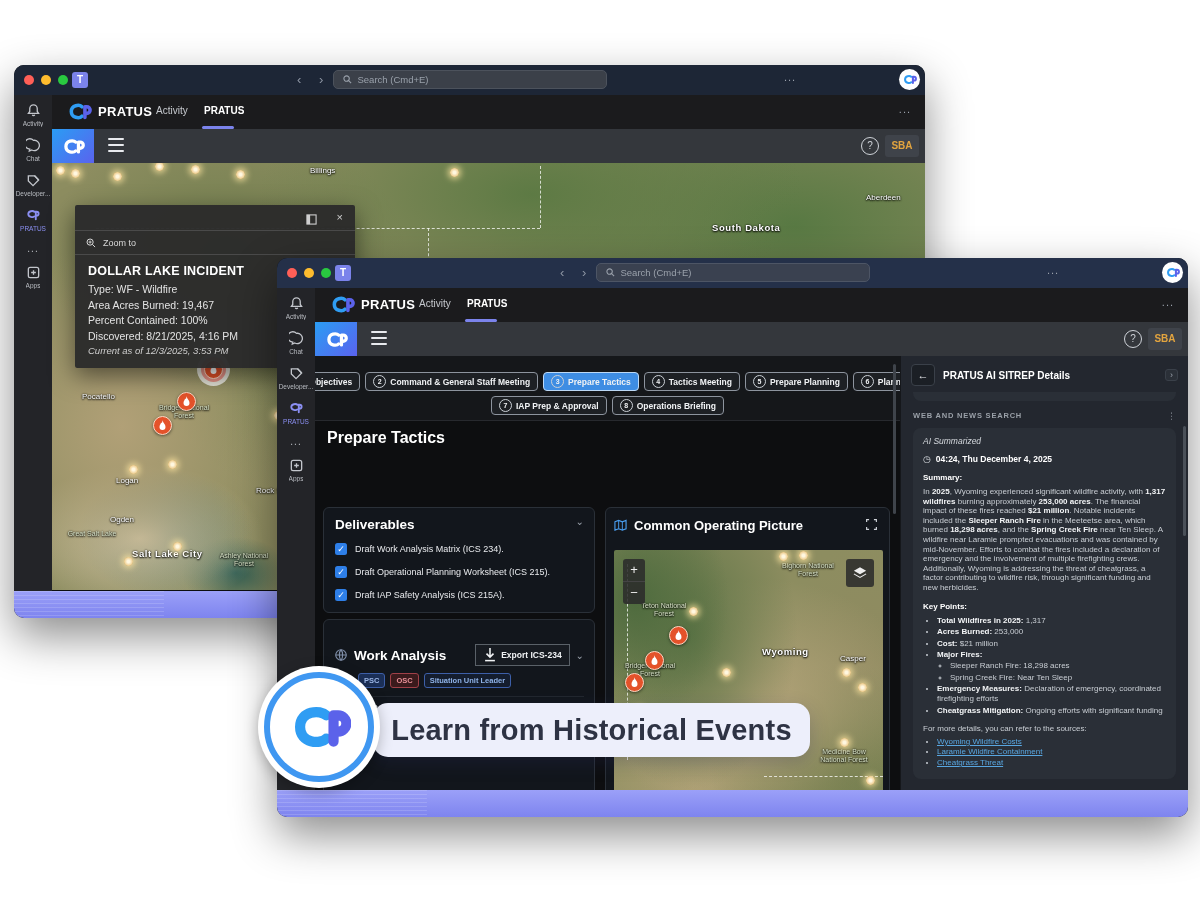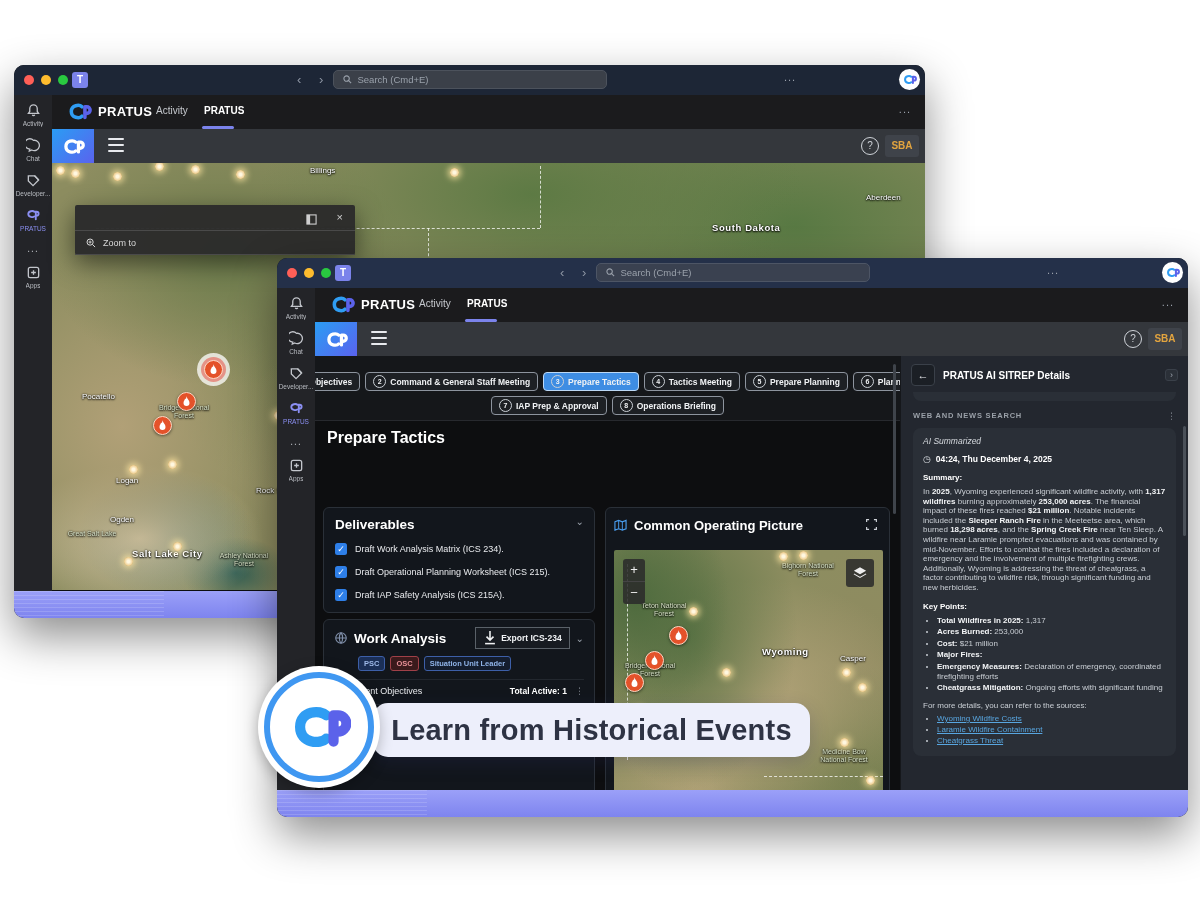--- a/index.html
+++ b/index.html
@@ -93,21 +93,21 @@
   .chip.active{background:#3e8de3;border-color:#bcd8f5;}
   .pagetitle{position:absolute;left:12px;top:73px;color:#fff;font-size:16px;font-weight:bold;}
   .leftcol{position:absolute;left:8px;top:106px;width:272px;bottom:0;}
   .panel{background:#12161c;border:1px solid #2a3038;border-radius:6px;box-sizing:border-box;margin-top:45px;}
   .p-deliv{height:106px;padding:9px 11px;position:relative;}
   .ptitle-l{color:#fff;font-size:13.5px;font-weight:bold;}
   .pchev{position:absolute;right:10px;top:8px;color:#9aa1ab;font-size:10px;}
   .ditem{display:flex;align-items:center;gap:8px;margin-top:11px;}
   .cbox{width:12px;height:12px;background:#2e7fe8;border-radius:2.5px;color:#fff;font-size:9px;line-height:12px;text-align:center;flex:0 0 auto;}
   .dtext{color:#e8eaed;font-size:9px;}
-  .p-work{height:126px;margin-top:6px;padding:7px 10px;position:relative;}
+  .p-work{height:126px;margin-top:6px;padding:24px 10px;position:relative;}
   .wa-head{display:flex;align-items:center;gap:6px;}
   .wa-head svg{width:14px;height:14px;stroke:#7f8ea8;fill:none;stroke-width:1.3;}
   .wa-title{color:#fff;font-size:13.5px;font-weight:bold;flex:1;}
   .btn-export{display:flex;align-items:center;gap:4px;background:#171b21;border:1px solid #5a6168;border-radius:0;color:#f0f2f4;font-size:8.5px;font-weight:bold;padding:3px 7px;}
   .tagrow{display:flex;gap:5px;margin-top:7px;}
   .tag{font-size:7.5px;font-weight:bold;border-radius:3px;padding:2px 5px;border:1px solid;}
   .tag.psc{background:#1b2f57;border-color:#3d5fa8;color:#9db8e8;margin-left:24px;}
   .tag.osc{background:#3a1a1c;border-color:#a04048;color:#e89098;}
   .tag.sul{background:#141d2e;border-color:#3d5fa8;color:#8fb3e8;}
   .warow{display:flex;align-items:center;margin-top:8px;border-top:1px solid #22272e;padding-top:6px;}
@@ -316,20 +316,28 @@
       <span class="pico" style="right:12px;font-size:11px;color:#cfcfcf">×</span>
     </div>
     <div class="zrow">
       <svg width="10" height="10" viewBox="0 0 11 11">
           <circle cx="4.5" cy="4.5" r="3.4" fill="none" stroke="#d8d8d8" stroke-width="1.1"></circle>
           <line x1="7" y1="7" x2="10" y2="10" stroke="#d8d8d8" stroke-width="1.1"></line>
           <line x1="2.8" y1="4.5" x2="6.2" y2="4.5" stroke="#d8d8d8" stroke-width="1"></line>
           <line x1="4.5" y1="2.8" x2="4.5" y2="6.2" stroke="#d8d8d8" stroke-width="1"></line>
         </svg>
       <span>Zoom to</span>
+    </div>
+    <div class="pbody">
+      <div class="ptitle">DOLLAR LAKE INCIDENT</div>
+      <div class="pline">Type: WF - Wildfire</div>
+      <div class="pline">Area Acres Burned: 19,467</div>
+      <div class="pline">Percent Contained: 100%</div>
+      <div class="pline">Discovered: 8/21/2025, 4:16 PM</div>
+      <div class="pitalic">Current as of 12/3/2025, 3:53 PM</div>
     </div>
   </div>
 
   <div class="pbar"></div>
 </div>
 
 <div class="window w2" style="left:277px;top:258px;width:911px;height:559px;z-index:20;">
   <div class="tbar">
     <div class="lights">
         <i style="background:#ff5f57"></i>
@@ -609,20 +617,24 @@
             <span>04:24, Thu December 4, 2025</span>
           </div>
         <div class="slabel">Summary:</div>
         <div class="sumtext">In <b>2025</b>, Wyoming experienced significant wildfire activity, with <b>1,317 wildfires</b> burning approximately <b>253,000 acres</b>. The financial impact of these fires reached <b>$21 million</b>. Notable incidents included the <b>Sleeper Ranch Fire</b> in the Meeteetse area, which burned <b>18,298 acres</b>, and the <b>Spring Creek Fire</b> near Ten Sleep. A wildfire near Laramie prompted evacuations and was contained by mid-November. Efforts to combat the fires included a declaration of emergency and the involvement of multiple firefighting crews. Additionally, Wyoming is addressing the threat of cheatgrass, a factor contributing to wildfire risk, through significant funding and new herbicides.</div>
         <div class="slabel">Key Points:</div>
         <ul class="kplist">
           <li><b>Total Wildfires in 2025:</b> 1,317</li>
           <li><b>Acres Burned:</b> 253,000</li>
           <li><b>Cost:</b> $21 million</li>
           <li><span><b>Major Fires:</b></span>
+            <ul class="kpsub">
+              <li>Sleeper Ranch Fire: 18,298 acres</li>
+              <li>Spring Creek Fire: Near Ten Sleep</li>
+            </ul>
           </li>
           <li><b>Emergency Measures:</b> Declaration of emergency, coordinated firefighting efforts</li>
           <li><b>Cheatgrass Mitigation:</b> Ongoing efforts with significant funding</li>
         </ul>
         <div class="srcintro">For more details, you can refer to the sources:</div>
         <ul class="srclist">
           <li><a href="#">Wyoming Wildfire Costs</a></li>
           <li><a href="#">Laramie Wildfire Containment</a></li>
           <li><a href="#">Cheatgrass Threat</a></li>
         </ul>

